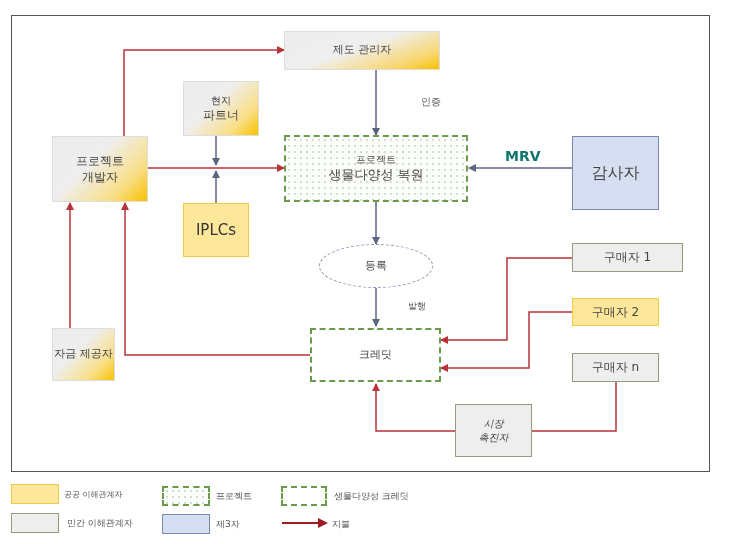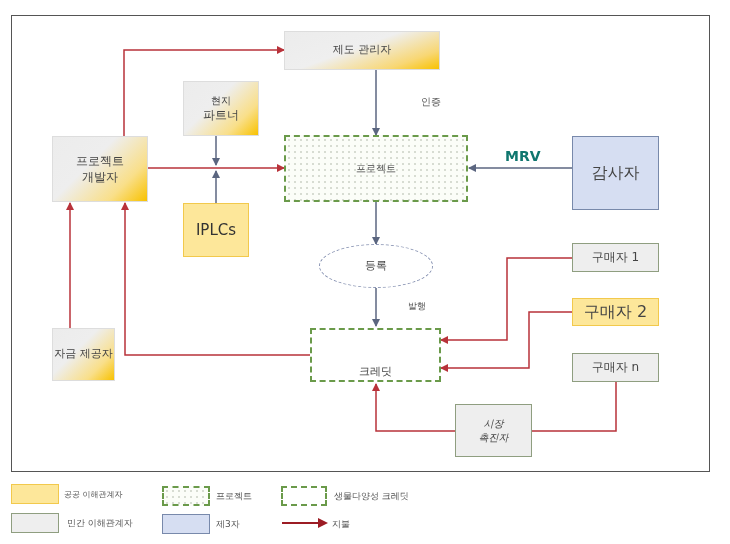--- a/index.html
+++ b/index.html
@@ -75,48 +75,49 @@
   <span>프로젝트</span>
   <span>개발자</span>
 </div>
 
 <div class="node yellow" style="left:183px;top:203px;width:66px;height:54px;font-size:15px;color:#333;">
   <span>IPLCs</span>
 </div>
 
 <div class="node proj" style="left:284px;top:135px;width:184px;height:67px;">
   <span style="font-size:10px;">프로젝트</span>
+  <span style="font-size:13px;">생물다양성 복원</span>
 </div>
 
 <span class="lbl" style="left:421px;top:95px;font-family:Liberation Mono, monospace;">인증</span>
 <span class="lbl" style="left:505px;top:148px;font-size:14px;font-weight:bold;color:#0f766e;">MRV</span>
 
 <div class="node blue" style="left:572px;top:136px;width:87px;height:74px;font-size:16px;">
   <span>감사자</span>
 </div>
 
 <div class="node ellipse" style="left:319px;top:244px;width:114px;height:44px;font-size:11px;">
   <span>등록</span>
 </div>
 
 <span class="lbl" style="left:408px;top:300px;font-size:9px;">발행</span>
 
-<div class="node credit" style="left:310px;top:328px;width:131px;height:54px;font-size:11px;justify-content:flex-end;">
+<div class="node credit" style="left:310px;top:328px;width:131px;height:54px;font-size:11px;">
   <span>크레딧</span>
 </div>
 
 <div class="node grad" style="left:52px;top:328px;width:63px;height:53px;font-size:11px;">
   <span>자금 제공자</span>
 </div>
 
-<div class="node gray" style="left:572px;top:243px;width:87px;height:29px;font-size:12px;">
+<div class="node gray" style="left:572px;top:243px;width:111px;height:29px;font-size:12px;">
   <span>구매자 1</span>
 </div>
 
-<div class="node yellow" style="left:572px;top:298px;width:87px;height:28px;font-size:16px;">
+<div class="node yellow" style="left:572px;top:298px;width:87px;height:28px;font-size:12px;">
   <span>구매자 2</span>
 </div>
 
 <div class="node gray" style="left:572px;top:353px;width:87px;height:29px;font-size:12px;">
   <span>구매자 n</span>
 </div>
 
 <div class="node gray" style="left:455px;top:404px;width:77px;height:53px;font-size:10px;font-style:italic;">
   <span>시장</span>
   <span>촉진자</span>

